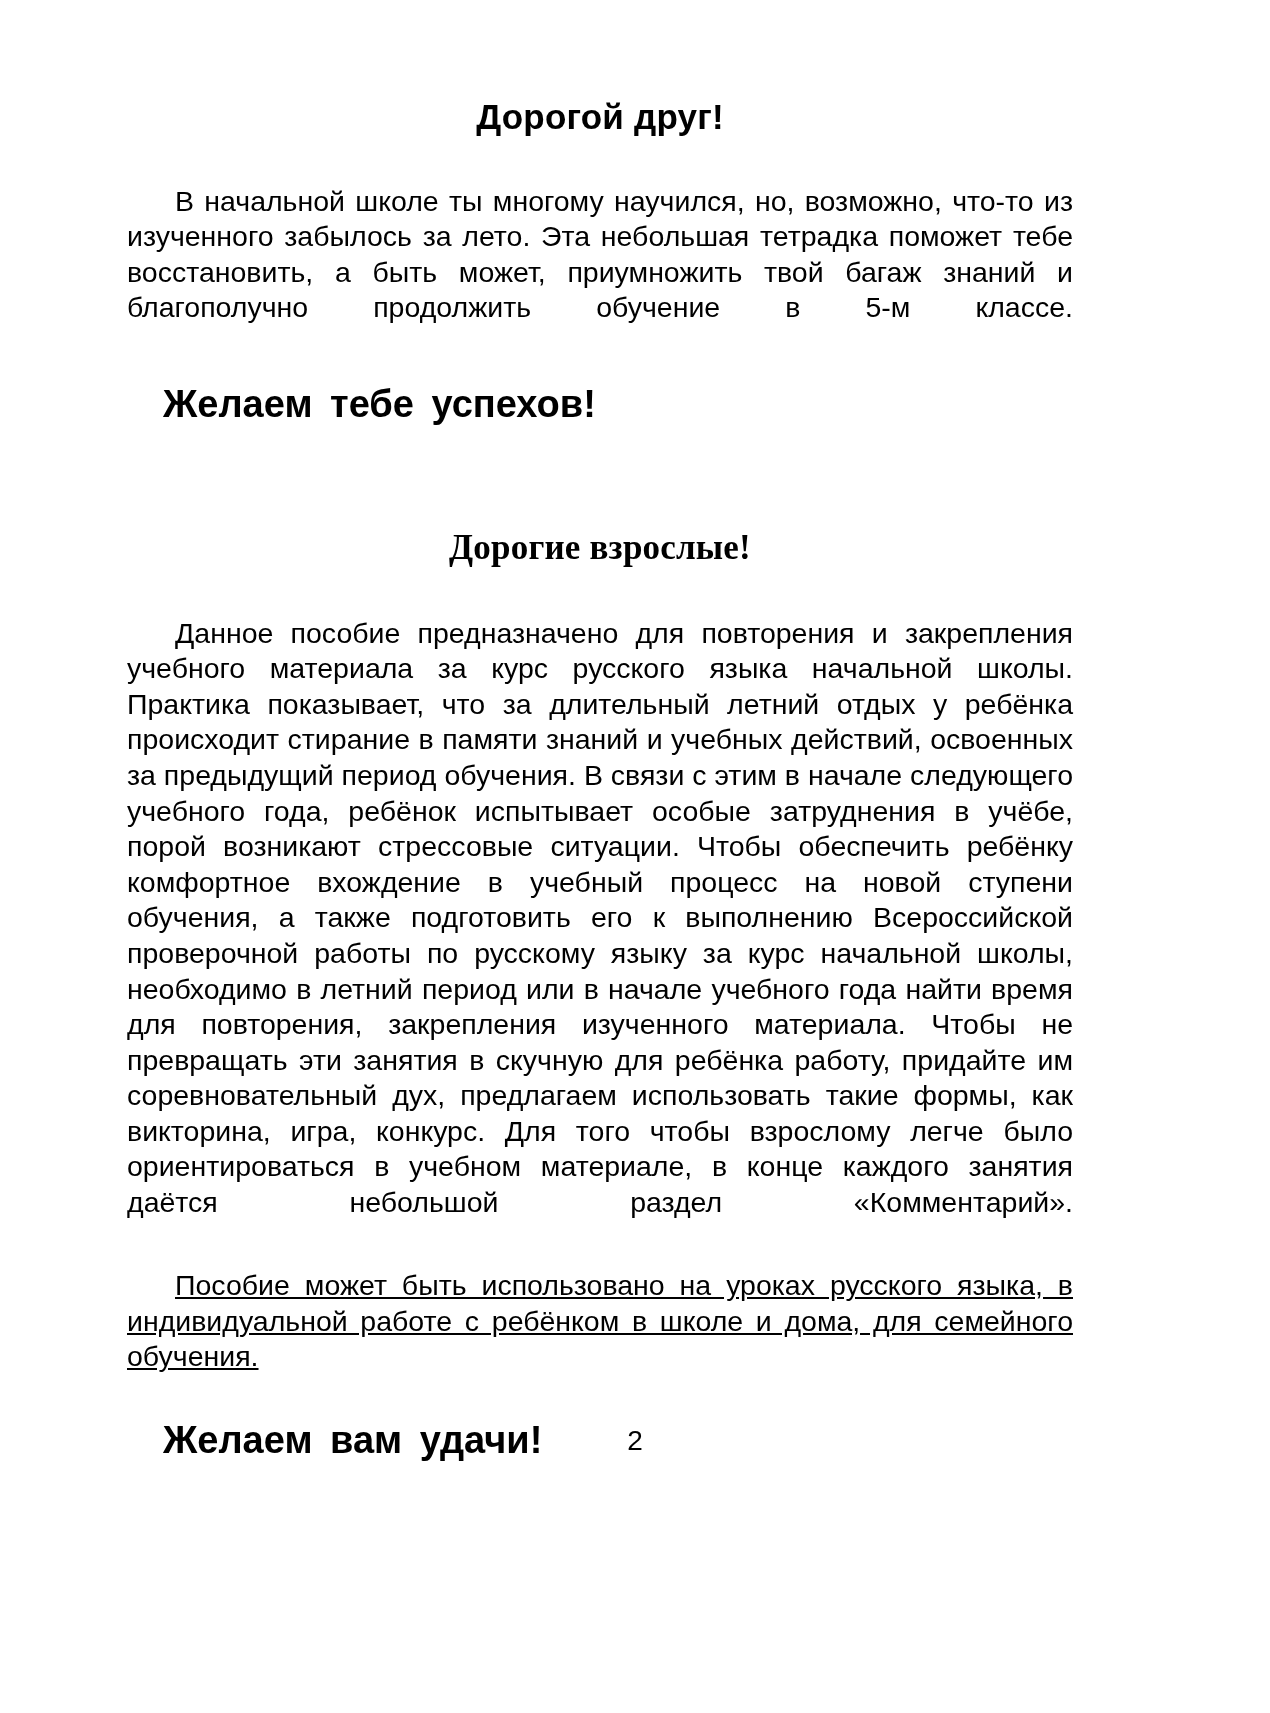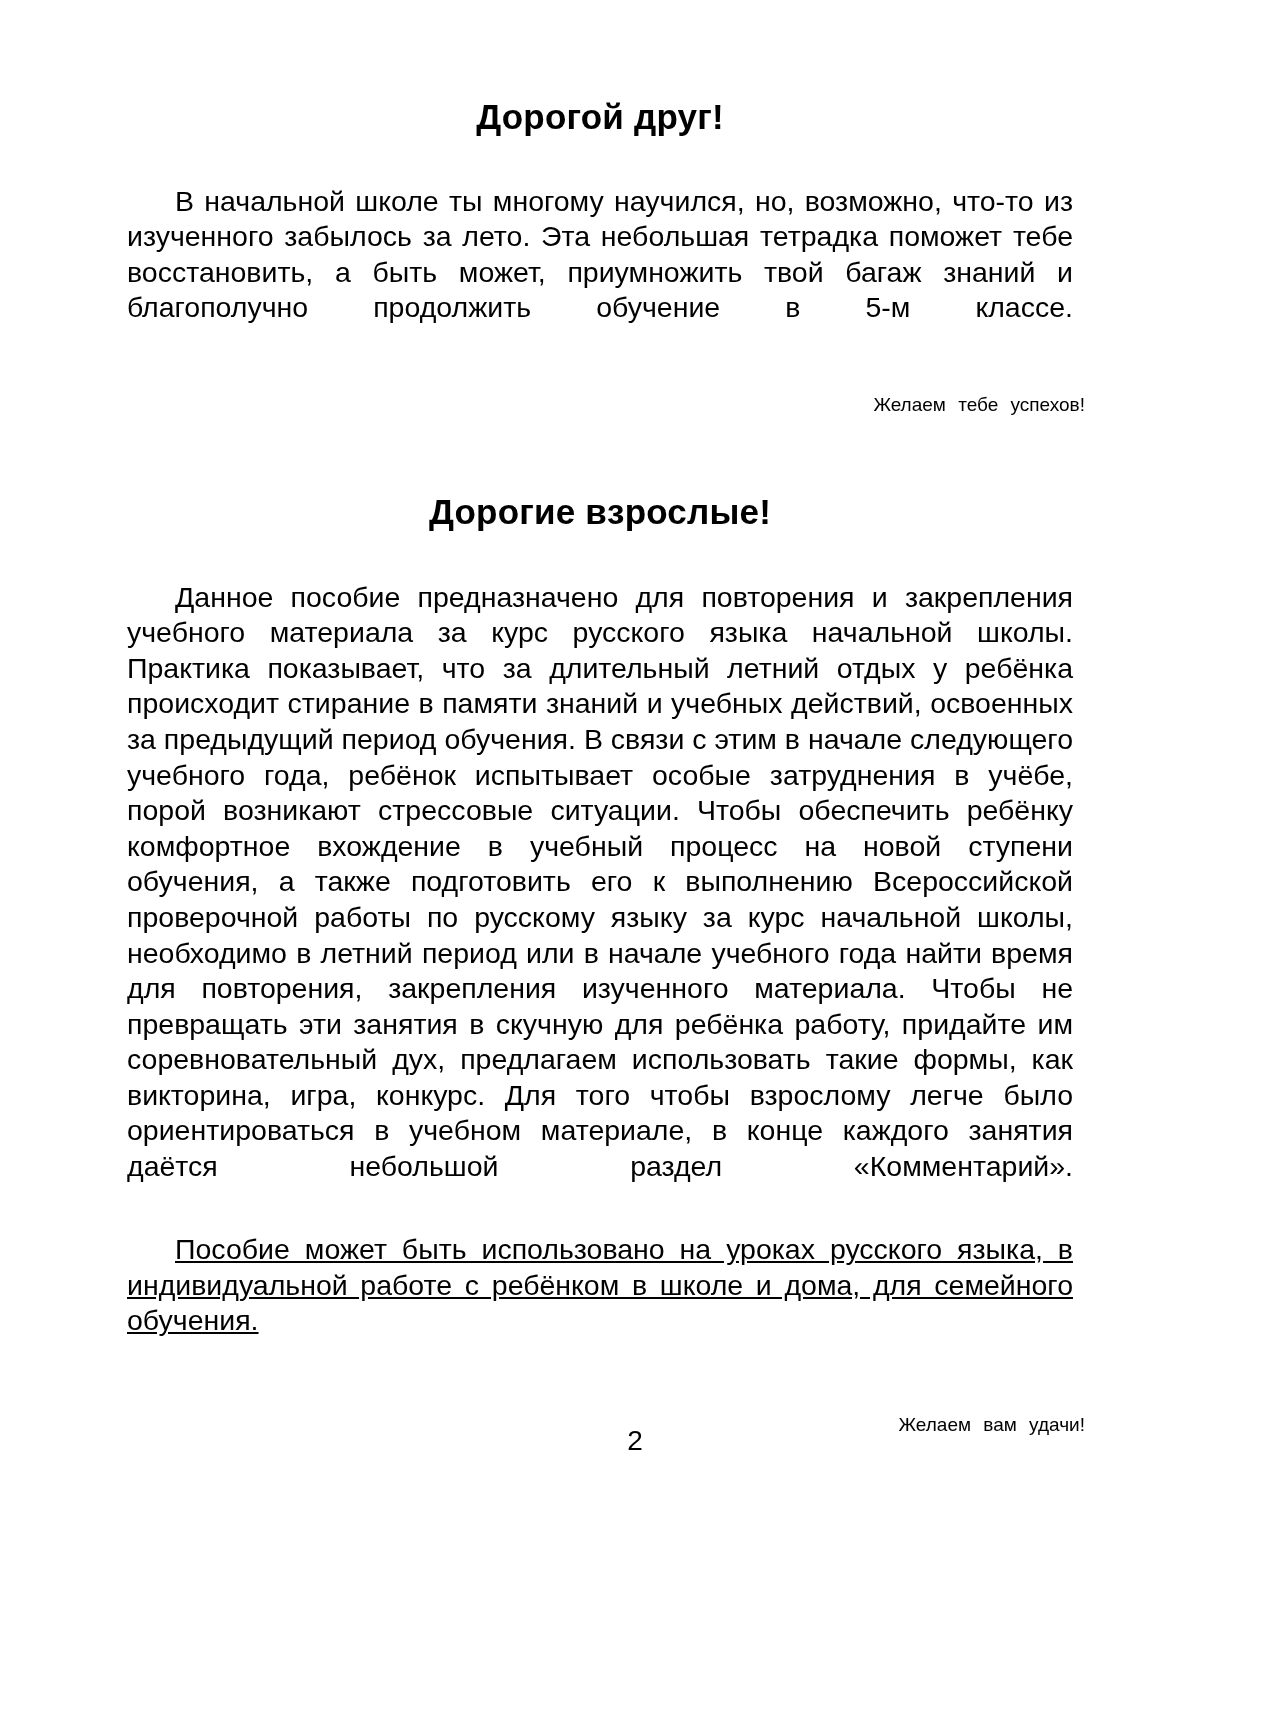--- a/index.html
+++ b/index.html
@@ -38,21 +38,21 @@
     font-weight: 700;
     font-size: 35px;
     line-height: 1.1;
     text-align: center;
     letter-spacing: 0.2px;
     font-stretch: condensed;
     white-space: nowrap;
   }
 
   #heading-friend-wrap { margin-top: 98px; }
-  #heading-adults-wrap { margin-top: 70px; }
+  #heading-adults-wrap { margin-top: 106px; font-family: Liberation Serif, serif; }
 
   
   .para {
     font-size: 28.5px;
     line-height: 35.6px;
     text-align: justify;
     text-justify: inter-word;
     text-indent: 48px;
     margin: 12px;
     word-spacing: 0px;
@@ -68,32 +68,31 @@
 
   
   .para::after {
     content: "";
     display: inline-block;
     width: 100%;
   }
 
   
   .wish {
-    font-weight: 400;
-    font-size: 19px;
+    font-weight: 700;
+    font-size: 38px;
     line-height: 35.6px;
     text-indent: 48px;
     word-spacing: 7px;
     margin: 0;
     white-space: nowrap;
-    text-align: right;
   }
 
   #wish-student { margin-top: 26px; }
-  #wish-adults  { margin-top: 32px; }
+  #wish-adults  { margin-top: 12px; }
 
   
   .page-number {
     position: absolute;
     left: 0;
     top: 1424px;
     width: 1270px;
     text-align: center;
     font-size: 28px;
     line-height: 34px;

